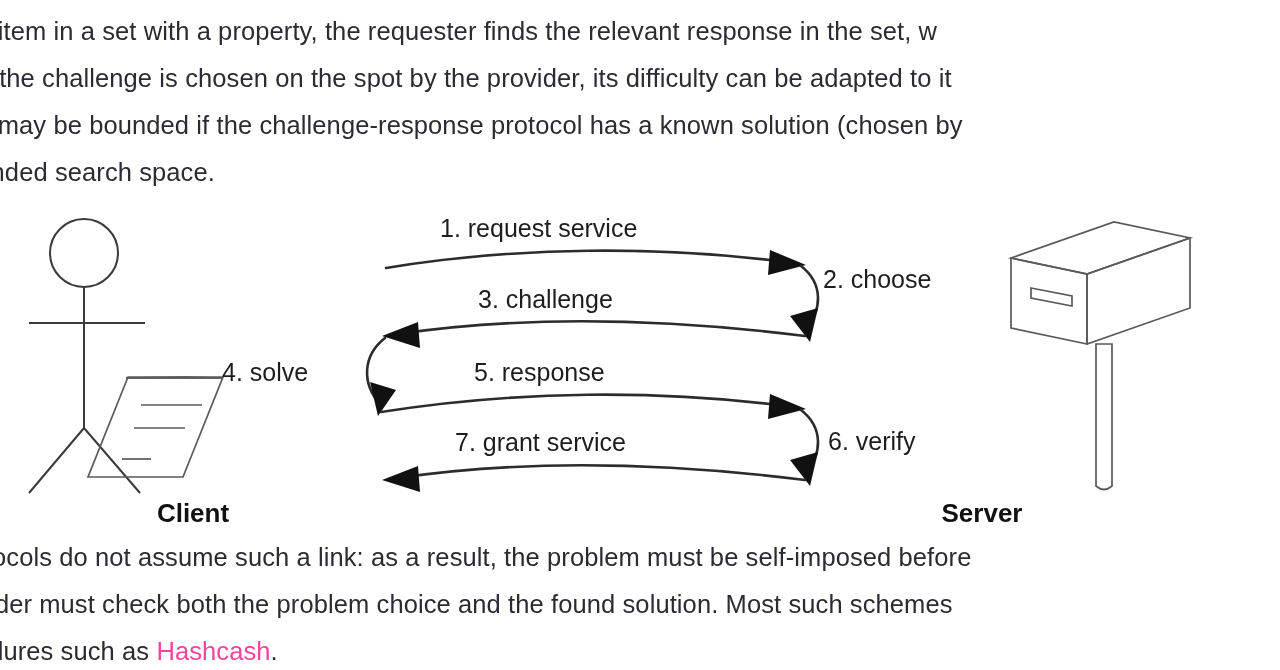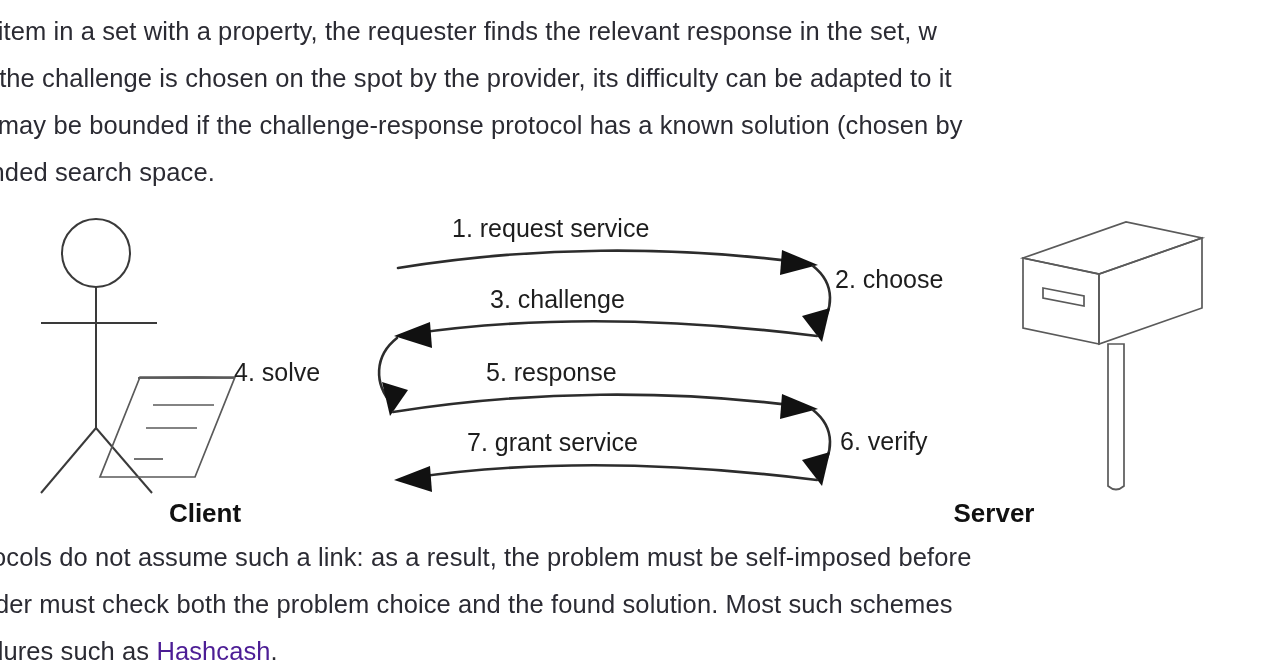--- a/index.html
+++ b/index.html
@@ -36,28 +36,28 @@
   }
   .prose.top  { top: 8px; }
   .prose.bot  { top: 534px; }
 
   .prose p {
     margin: 0;
     white-space: nowrap;
   }
 
   a.link {
-    color: #4c1d95;
+    color: #ec4899;
     text-decoration: none;
   }
 
   
   .figure {
     position: absolute;
-    left: 12px;
+    left: 0;
     top: 196px;
     width: 1018px;
     height: 340px;
   }
   .figure svg {
     display: block;
   }
 
   .actor-label {
     font-family: "Liberation Sans", sans-serif;

